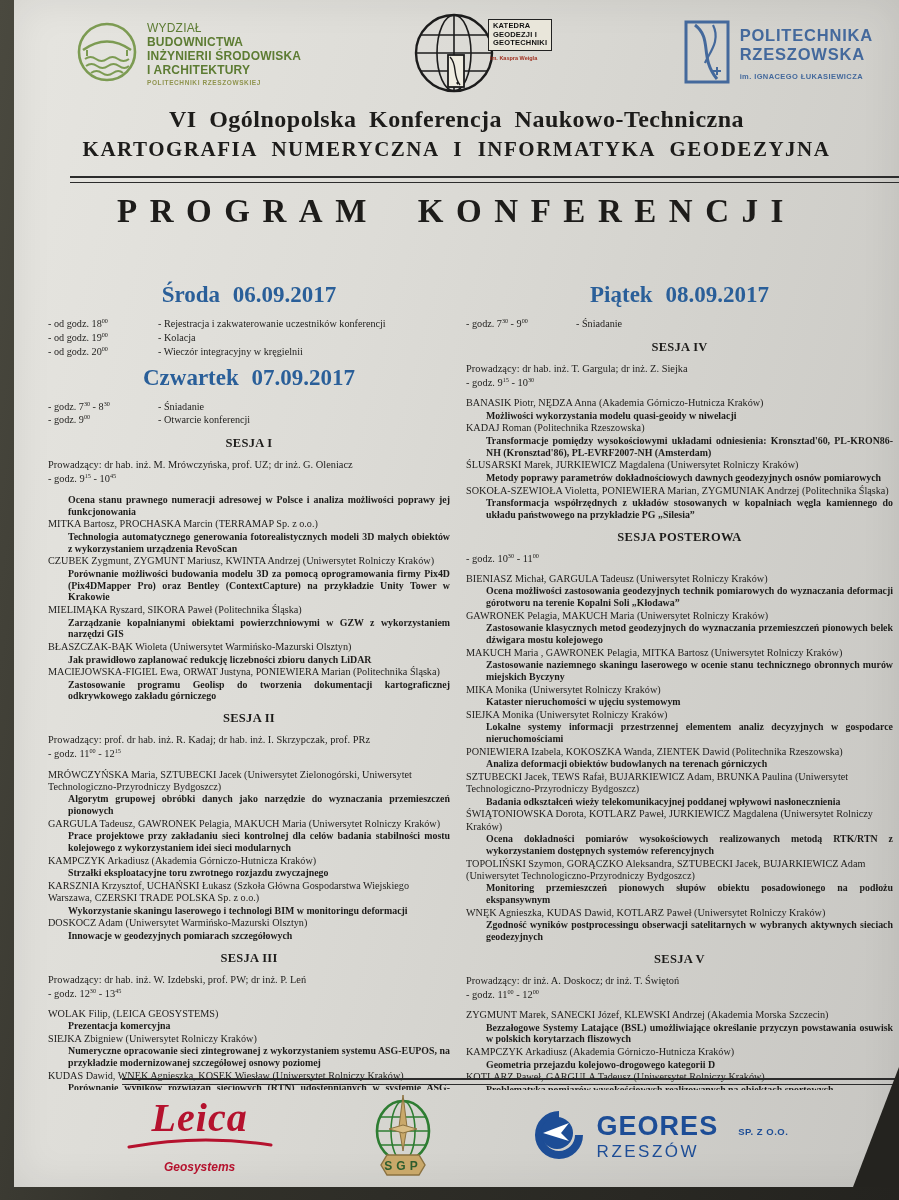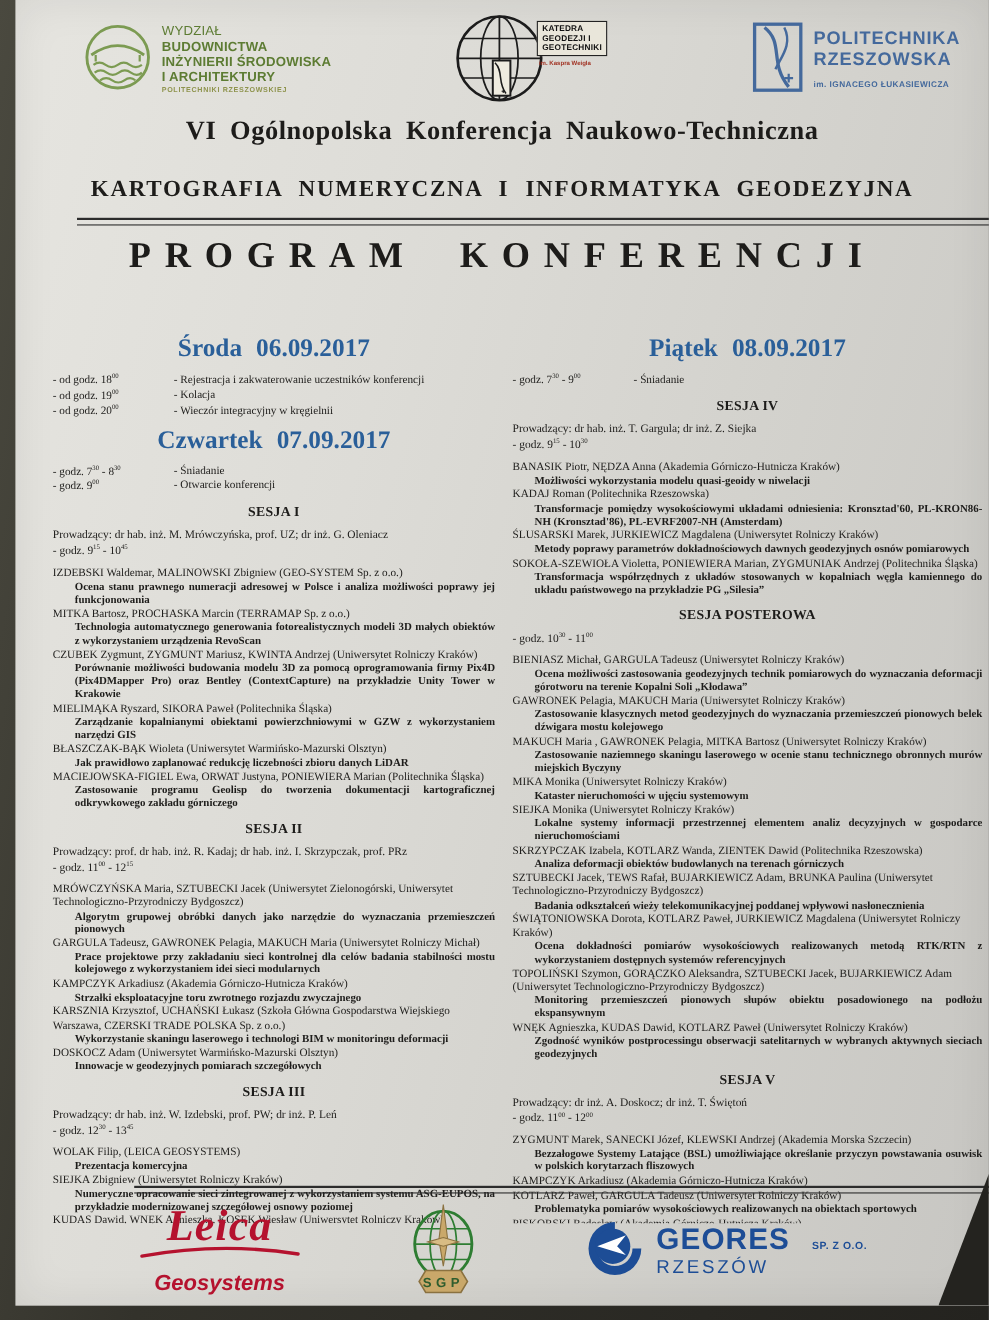--- a/index.html
+++ b/index.html
@@ -28,21 +28,21 @@
   .dept-label{
     position:absolute;left:76px;top:8px;border:1.5px solid #222;background:#e9e6da;
     font-family:"Liberation Sans",sans-serif;font-weight:bold;font-size:7.5px;line-height:1.15;
     color:#111;padding:2px 4px;letter-spacing:.2px;
   }
   .dept-sub{position:absolute;left:78px;top:44px;font-family:"Liberation Sans",sans-serif;font-size:5.5px;color:#a03020;font-weight:bold;}
   .univ-text{font-family:"Liberation Sans",sans-serif;color:#44699c;font-weight:bold;font-size:16.5px;line-height:1.12;letter-spacing:.8px;}
   .univ-sub{font-size:7.5px;letter-spacing:.4px;margin-top:10px;}
   
   .title{ text-align:center;font-size:24px;font-weight:bold;letter-spacing:.5px;word-spacing:6px;margin-top:6px;}
-  .subtitle{text-align:center;font-size:21px;font-weight:bold;letter-spacing:1.5px;word-spacing:8px;margin-top:26px;}
+  .subtitle{text-align:center;font-size:21px;font-weight:bold;letter-spacing:1.5px;word-spacing:8px;margin-top:4px;}
   .rule{height:4px;border-top:2.5px solid #2c2c2c;border-bottom:1.5px solid #2c2c2c;margin:14px 0 8px 56px;}
   .program{text-align:center;font-size:33px;font-weight:bold;letter-spacing:.38em;word-spacing:.55em;margin:10px 0 4px;}
   
   .columns{display:grid;grid-template-columns:402px 1fr;gap:16px;padding:4px 6px 0 34px;height:852px;overflow:hidden;}
   .col{min-width:0;margin-top:40px;}
   .day{color:#2a5f99;font-weight:bold;font-size:23px;text-align:center;word-spacing:7px;margin:4px 0 9px;}
   .sched{margin:2px 0 6px;}
   .srow{display:flex;font-size:10.2px;line-height:1.32;}
   .stime{flex:0 0 110px;}
   .sdesc{flex:1;}
@@ -51,21 +51,21 @@
   .timeln{font-size:10.4px;margin:1px 0 9px;}
   .paper{margin-bottom:1px;}
   .authors{font-size:10.2px;line-height:1.2;}
   .ptitle{font-size:9.9px;font-weight:bold;line-height:1.2;margin-left:20px;text-align:justify;}
   sup{font-size:.6em;}
   
   .footer-rule{position:absolute;left:108px;right:0;bottom:102px;height:4px;border-top:2.5px solid #2c2c2c;border-bottom:1.5px solid #2c2c2c;}
   .footer{position:absolute;left:0;right:0;bottom:2px;height:96px;display:flex;align-items:center;justify-content:center;gap:92px;}
   .leica{color:#b5122e;text-align:center;}
   .leica-name{font-style:italic;font-weight:bold;font-size:40px;line-height:.9;letter-spacing:1px;}
-  .leica-sub{font-family:"Liberation Sans",sans-serif;font-style:italic;font-weight:bold;font-size:20px;margin-top:6px;}
+  .leica-sub{font-family:"Liberation Sans",sans-serif;font-style:italic;font-weight:bold;font-size:12px;margin-top:6px;}
   .geores{display:flex;align-items:center;gap:10px;}
   .geores-text{font-family:"Liberation Sans",sans-serif;color:#1d4d96;}
   .geores-row{display:flex;align-items:baseline;gap:20px;}
   .geores-name{font-weight:bold;font-size:27px;letter-spacing:1px;line-height:1;}
   .geores-suffix{font-weight:bold;font-size:9.5px;letter-spacing:.5px;}
   .geores-city{font-size:17px;letter-spacing:2.5px;margin-top:2px;}
 </style>
 </head>
 <body>
 
@@ -161,21 +161,20 @@
           </div>
           <div class="srow">
             <span class="stime">- godz. 9<sup>00</sup></span>
             <span class="sdesc">- Otwarcie konferencji</span>
           </div>
         </div>
         <div class="session">SESJA I</div>
         <div class="chairs">Prowadzący: dr hab. inż. M. Mrówczyńska, prof. UZ; dr inż. G. Oleniacz</div>
         <div class="timeln">- godz. 9<sup>15</sup> - 10<sup>45</sup></div>
         <div class="paper">
-          <div class="authors">IZDEBSKI Waldemar, MALINOWSKI Zbigniew (GEO-SYSTEM Sp. z o.o.)</div>
           <div class="ptitle">Ocena stanu prawnego numeracji adresowej w Polsce i analiza możliwości poprawy jej funkcjonowania</div>
         </div>
         <div class="paper">
           <div class="authors">MITKA Bartosz, PROCHASKA Marcin (TERRAMAP Sp. z o.o.)</div>
           <div class="ptitle">Technologia automatycznego generowania fotorealistycznych modeli 3D małych obiektów z wykorzystaniem urządzenia RevoScan</div>
         </div>
         <div class="paper">
           <div class="authors">CZUBEK Zygmunt, ZYGMUNT Mariusz, KWINTA Andrzej (Uniwersytet Rolniczy Kraków)</div>
           <div class="ptitle">Porównanie możliwości budowania modelu 3D za pomocą oprogramowania firmy Pix4D (Pix4DMapper Pro) oraz Bentley (ContextCapture) na przykładzie Unity Tower w Krakowie</div>
         </div>
@@ -192,21 +191,21 @@
           <div class="ptitle">Zastosowanie programu Geolisp do tworzenia dokumentacji kartograficznej odkrywkowego zakładu górniczego</div>
         </div>
         <div class="session">SESJA II</div>
         <div class="chairs">Prowadzący: prof. dr hab. inż. R. Kadaj; dr hab. inż. I. Skrzypczak, prof. PRz</div>
         <div class="timeln">- godz. 11<sup>00</sup> - 12<sup>15</sup></div>
         <div class="paper">
           <div class="authors">MRÓWCZYŃSKA Maria, SZTUBECKI Jacek (Uniwersytet Zielonogórski, Uniwersytet Technologiczno-Przyrodniczy Bydgoszcz)</div>
           <div class="ptitle">Algorytm grupowej obróbki danych jako narzędzie do wyznaczania przemieszczeń pionowych</div>
         </div>
         <div class="paper">
-          <div class="authors">GARGULA Tadeusz, GAWRONEK Pelagia, MAKUCH Maria (Uniwersytet Rolniczy Michał)</div>
+          <div class="authors">GARGULA Tadeusz, GAWRONEK Pelagia, MAKUCH Maria (Uniwersytet Rolniczy Kraków)</div>
           <div class="ptitle">Prace projektowe przy zakładaniu sieci kontrolnej dla celów badania stabilności mostu kolejowego z wykorzystaniem idei sieci modularnych</div>
         </div>
         <div class="paper">
           <div class="authors">KAMPCZYK Arkadiusz (Akademia Górniczo-Hutnicza Kraków)</div>
           <div class="ptitle">Strzałki eksploatacyjne toru zwrotnego rozjazdu zwyczajnego</div>
         </div>
         <div class="paper">
           <div class="authors">KARSZNIA Krzysztof, UCHAŃSKI Łukasz (Szkoła Główna Gospodarstwa Wiejskiego Warszawa, CZERSKI TRADE POLSKA Sp. z o.o.)</div>
           <div class="ptitle">Wykorzystanie skaningu laserowego i technologi BIM w monitoringu deformacji</div>
         </div>
@@ -276,21 +275,21 @@
         </div>
         <div class="paper">
           <div class="authors">MIKA Monika (Uniwersytet Rolniczy Kraków)</div>
           <div class="ptitle">Kataster nieruchomości w ujęciu systemowym</div>
         </div>
         <div class="paper">
           <div class="authors">SIEJKA Monika (Uniwersytet Rolniczy Kraków)</div>
           <div class="ptitle">Lokalne systemy informacji przestrzennej elementem analiz decyzyjnych w gospodarce nieruchomościami</div>
         </div>
         <div class="paper">
-          <div class="authors">SKRZYPCZAK Izabela, KOTLARZ Wanda, ZIENTEK Dawid (Politechnika Rzeszowska)</div>
+          <div class="authors">PONIEWIERA Izabela, KOKOSZKA Wanda, ZIENTEK Dawid (Politechnika Rzeszowska)</div>
           <div class="ptitle">Analiza deformacji obiektów budowlanych na terenach górniczych</div>
         </div>
         <div class="paper">
           <div class="authors">SZTUBECKI Jacek, TEWS Rafał, BUJARKIEWICZ Adam, BRUNKA Paulina (Uniwersytet Technologiczno-Przyrodniczy Bydgoszcz)</div>
           <div class="ptitle">Badania odkształceń wieży telekomunikacyjnej poddanej wpływowi nasłonecznienia</div>
         </div>
         <div class="paper">
           <div class="authors">ŚWIĄTONIOWSKA Dorota, KOTLARZ Paweł, JURKIEWICZ Magdalena (Uniwersytet Rolniczy Kraków)</div>
           <div class="ptitle">Ocena dokładności pomiarów wysokościowych realizowanych metodą RTK/RTN z wykorzystaniem dostępnych systemów referencyjnych</div>
         </div>
@@ -304,20 +303,21 @@
         </div>
         <div class="session">SESJA V</div>
         <div class="chairs">Prowadzący: dr inż. A. Doskocz; dr inż. T. Świętoń</div>
         <div class="timeln">- godz. 11<sup>00</sup> - 12<sup>00</sup></div>
         <div class="paper">
           <div class="authors">ZYGMUNT Marek, SANECKI Józef, KLEWSKI Andrzej (Akademia Morska Szczecin)</div>
           <div class="ptitle">Bezzałogowe Systemy Latające (BSL) umożliwiające określanie przyczyn powstawania osuwisk w polskich korytarzach fliszowych</div>
         </div>
         <div class="paper">
           <div class="authors">KAMPCZYK Arkadiusz (Akademia Górniczo-Hutnicza Kraków)</div>
+          <div class="ptitle">Geometria przejazdu kolejowo-drogowego kategorii D</div>
         </div>
         <div class="paper">
           <div class="authors">KOTLARZ Paweł, GARGULA Tadeusz (Uniwersytet Rolniczy Kraków)</div>
           <div class="ptitle">Problematyka pomiarów wysokościowych realizowanych na obiektach sportowych</div>
         </div>
         <div class="paper">
           <div class="authors">PISKORSKI Radosław (Akademia Górniczo-Hutnicza Kraków)</div>
         </div>
       </div>
   </div>

